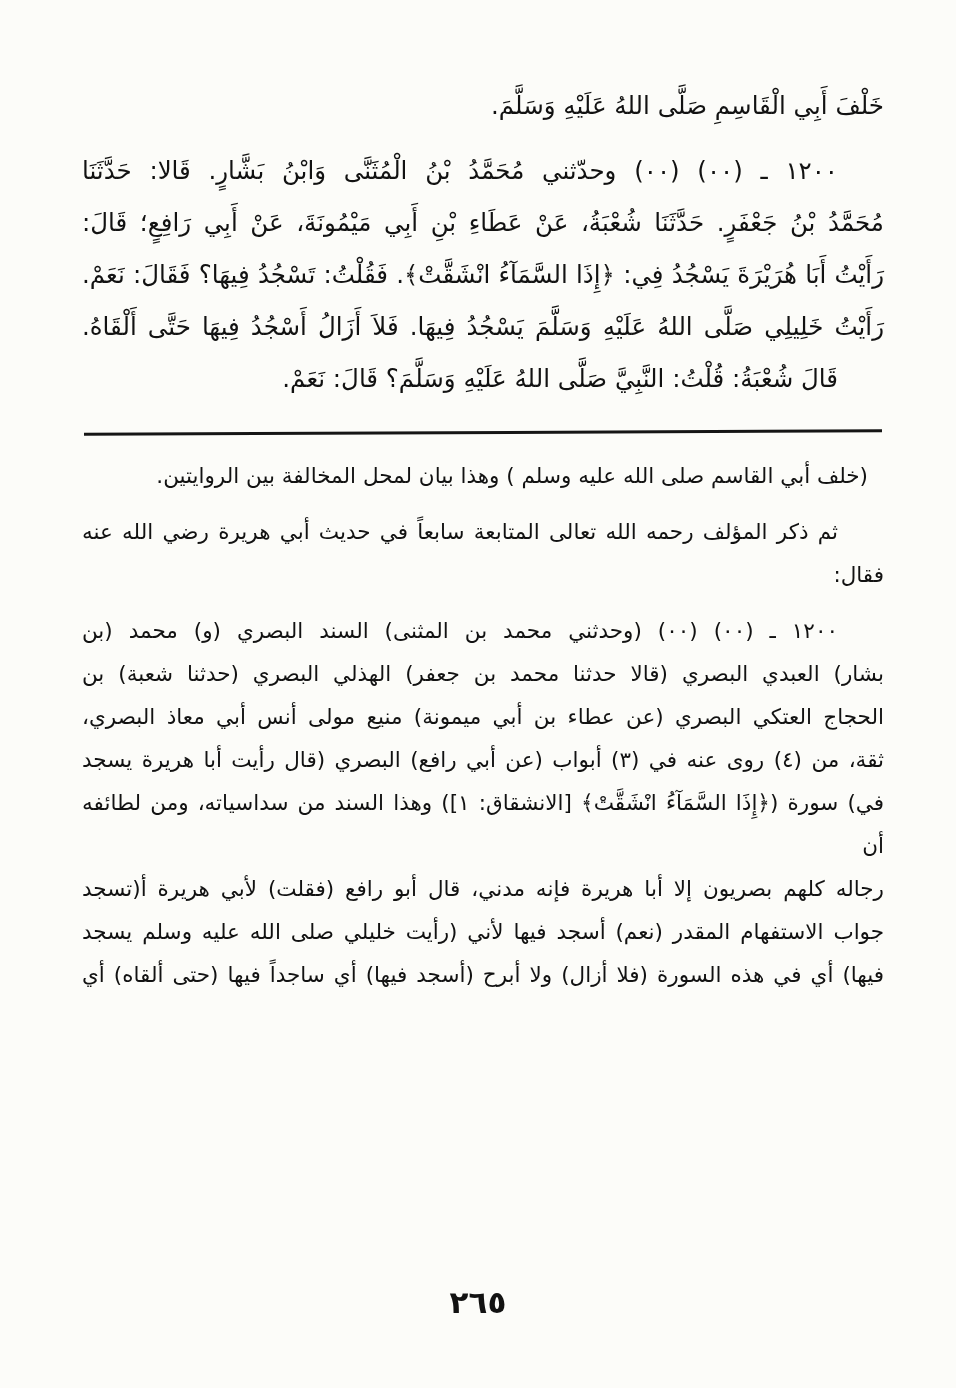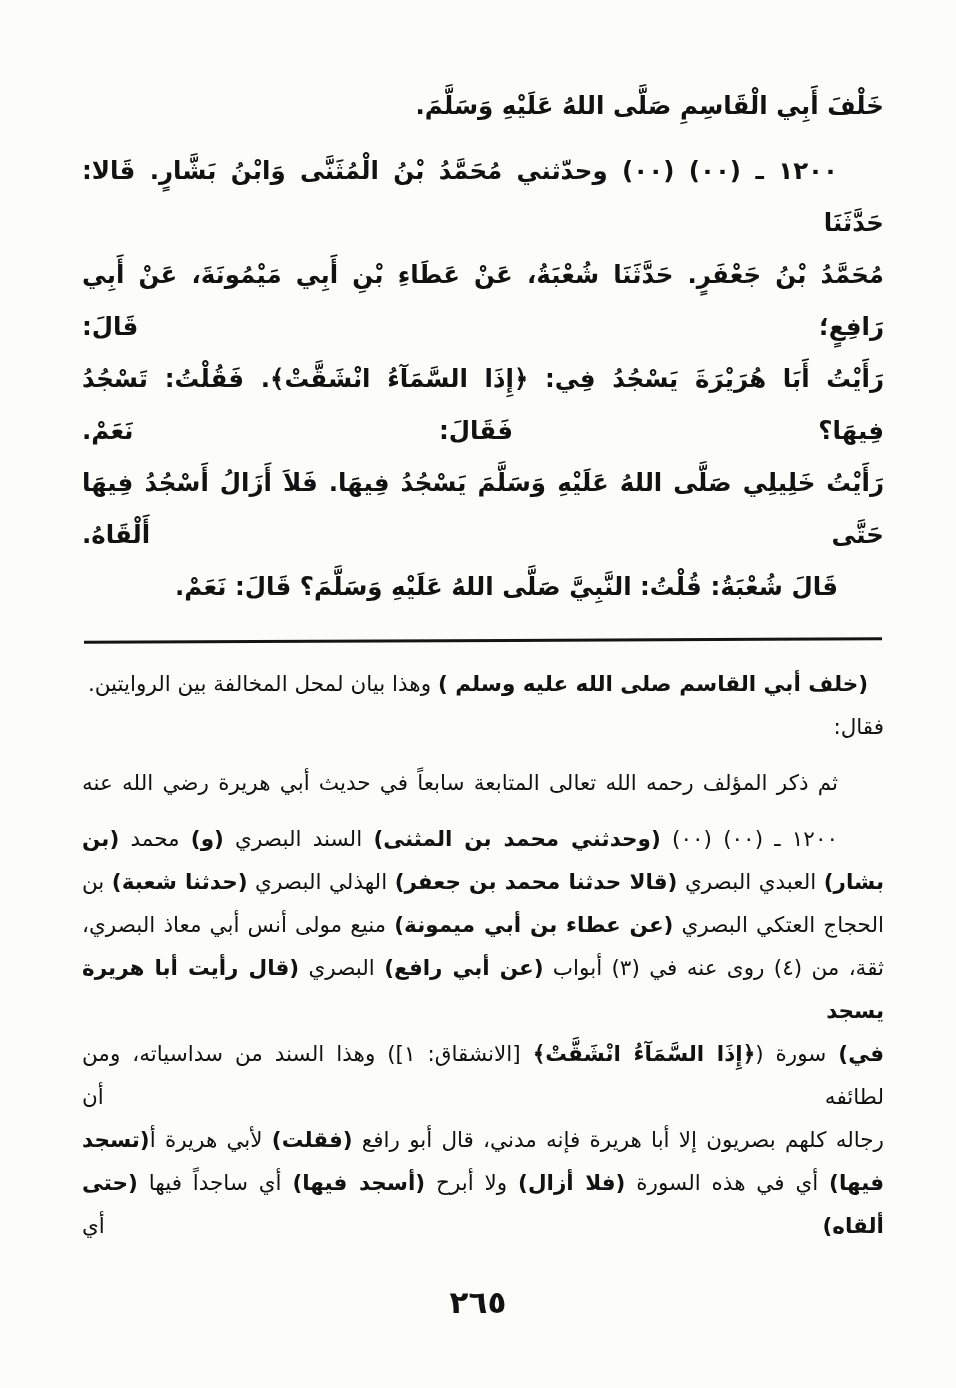--- a/index.html
+++ b/index.html
@@ -25,21 +25,21 @@
   .commentary{
     font-size:21.5px;
     font-weight:400;
     line-height:43px;
   }
   .line{ text-align:right; }
   .line.justify{ text-align:justify; text-align-last:justify; }
   .line.indent1{ text-indent:16px; }
   .line.indent2{ text-indent:46px; }
   .line.gap{ margin-top:13px; }
-  .b{ font-weight:700; }
+  .b{ font-weight:400; }
   .separator{
     height:2.5px;
     background:#151515;
     margin:26px 2px 20px 2px;
     transform:rotate(-0.25deg);
   }
   .page-number{
     position:absolute;
     top:1284px;left:0;right:0;
     text-align:center;
@@ -57,25 +57,26 @@
         <div class="line"><span class="b">خَلْفَ أَبِي الْقَاسِمِ صَلَّى اللهُ عَلَيْهِ وَسَلَّمَ.</span></div>
         <div class="line justify indent2 gap"><span class="b">١٢٠٠ ـ (٠٠) (٠٠) وحدّثني مُحَمَّدُ بْنُ الْمُثَنَّى وَابْنُ بَشَّارٍ. قَالا: حَدَّثَنَا</span></div>
         <div class="line justify"><span class="b">مُحَمَّدُ بْنُ جَعْفَرٍ. حَدَّثَنَا شُعْبَةُ، عَنْ عَطَاءِ بْنِ أَبِي مَيْمُونَةَ، عَنْ أَبِي رَافِعٍ؛ قَالَ:</span></div>
         <div class="line justify"><span class="b">رَأَيْتُ أَبَا هُرَيْرَةَ يَسْجُدُ فِي: ﴿إِذَا السَّمَآءُ انْشَقَّتْ﴾. فَقُلْتُ: تَسْجُدُ فِيهَا؟ فَقَالَ: نَعَمْ.</span></div>
         <div class="line justify"><span class="b">رَأَيْتُ خَلِيلِي صَلَّى اللهُ عَلَيْهِ وَسَلَّمَ يَسْجُدُ فِيهَا. فَلاَ أَزَالُ أَسْجُدُ فِيهَا حَتَّى أَلْقَاهُ.</span></div>
         <div class="line indent2"><span class="b">قَالَ شُعْبَةُ: قُلْتُ: النَّبِيَّ صَلَّى اللهُ عَلَيْهِ وَسَلَّمَ؟ قَالَ: نَعَمْ.</span></div>
       </div>
     <div class="separator"></div>
     <div id="commentary" class="commentary">
         <div class="line indent1"><span class="b">(خلف أبي القاسم صلى الله عليه وسلم )</span><span> وهذا بيان لمحل المخالفة بين الروايتين.</span></div>
+        <div class="line justify indent2 gap"><span>ثم ذكر المؤلف رحمه الله تعالى المتابعة سابعاً في حديث أبي هريرة رضي الله عنه</span></div>
         <div class="line"><span>فقال:</span></div>
-        <div class="line justify indent2 gap"><span>ثم ذكر المؤلف رحمه الله تعالى المتابعة سابعاً في حديث أبي هريرة رضي الله عنه</span></div>
         <div class="line justify indent2 gap"><span>١٢٠٠ ـ (٠٠) (٠٠) </span><span class="b">(وحدثني محمد بن المثنى)</span><span> السند البصري </span><span class="b">(و)</span><span> محمد </span><span class="b">(بن</span></div>
         <div class="line justify"><span class="b">بشار)</span><span> العبدي البصري </span><span class="b">(قالا حدثنا محمد بن جعفر)</span><span> الهذلي البصري </span><span class="b">(حدثنا شعبة)</span><span> بن</span></div>
         <div class="line justify"><span>الحجاج العتكي البصري </span><span class="b">(عن عطاء بن أبي ميمونة)</span><span> منيع مولى أنس أبي معاذ البصري،</span></div>
         <div class="line justify"><span>ثقة، من (٤) روى عنه في (٣) أبواب </span><span class="b">(عن أبي رافع)</span><span> البصري </span><span class="b">(قال رأيت أبا هريرة يسجد</span></div>
         <div class="line justify"><span class="b">في)</span><span> سورة (</span><span class="b">﴿إِذَا السَّمَآءُ انْشَقَّتْ﴾</span><span> [الانشقاق: ١]) وهذا السند من سداسياته، ومن لطائفه أن</span></div>
         <div class="line justify"><span>رجاله كلهم بصريون إلا أبا هريرة فإنه مدني، قال أبو رافع </span><span class="b">(فقلت)</span><span> لأبي هريرة أ</span><span class="b">(تسجد</span></div>
+        <div class="line justify"><span>جواب الاستفهام المقدر </span><span class="b">(نعم)</span><span> أسجد فيها لأني </span><span class="b">(رأيت خليلي صلى الله عليه وسلم يسجد</span></div>
         <div class="line justify"><span class="b">فيها)</span><span> أي في هذه السورة </span><span class="b">(فلا أزال)</span><span> ولا أبرح </span><span class="b">(أسجد فيها)</span><span> أي ساجداً فيها </span><span class="b">(حتى ألقاه)</span><span> أي</span></div>
       </div>
   </div>
   <div class="page-number">٢٦٥</div>
 </div>
 
 </body></html>

